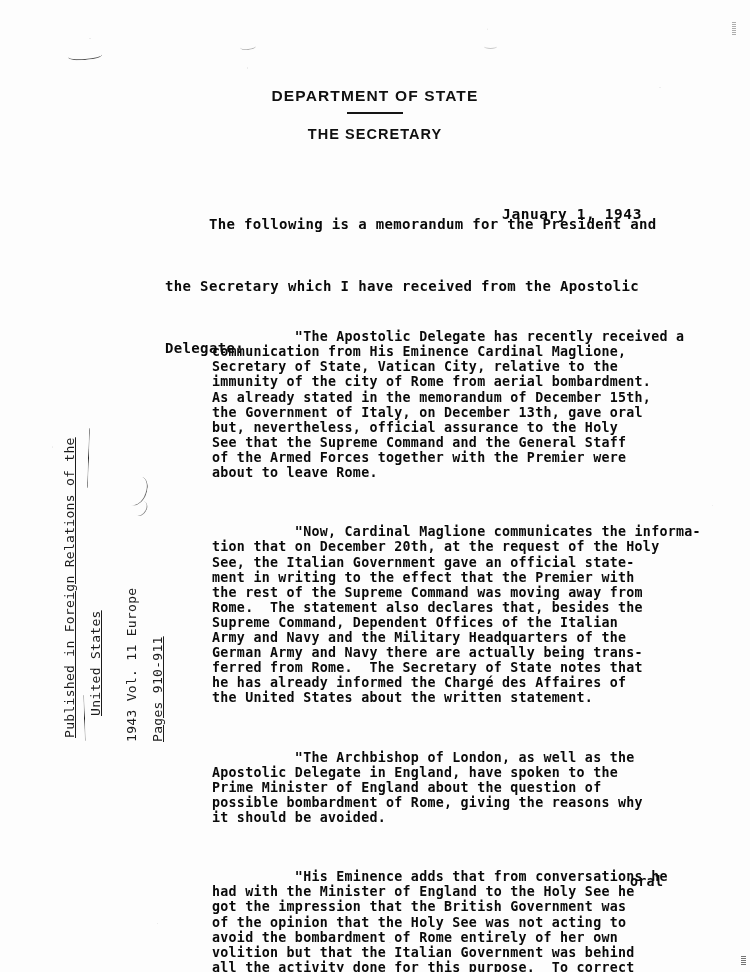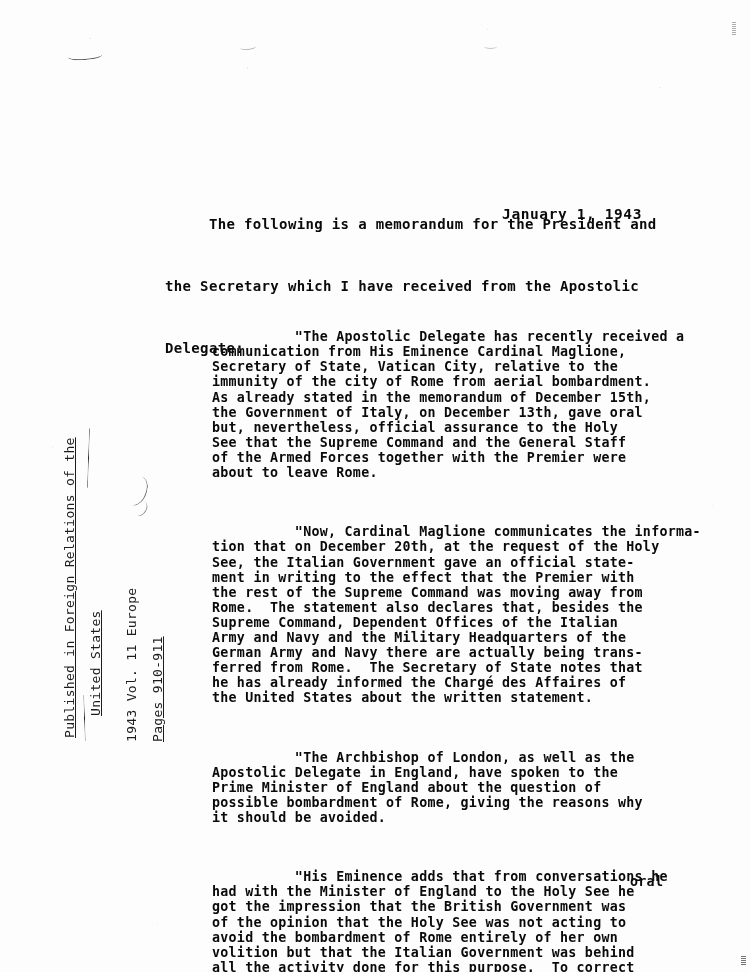--- a/index.html
+++ b/index.html
@@ -219,20 +219,25 @@
 <div id="page">
 
   <div class="grain"></div>
 
   <div class="artifact mark-curve-1"></div>
   <div class="artifact mark-curve-2"></div>
   <div class="artifact mark-curve-3"></div>
   <div class="artifact mark-corner"></div>
   <div class="artifact mark-corner-2"></div>
 
+  <div class="letterhead">
+    <div class="dept-title">DEPARTMENT OF STATE</div>
+    <div class="rule"></div>
+    <div class="sec-title">THE SECRETARY</div>
+  </div>
 
   <div class="date-line">January 1, 1943</div>
 
   <div class="intro">     The following is a memorandum for the President and
 
 the Secretary which I have received from the Apostolic
 
 Delegate:</div>
 
   <div class="quoted">

